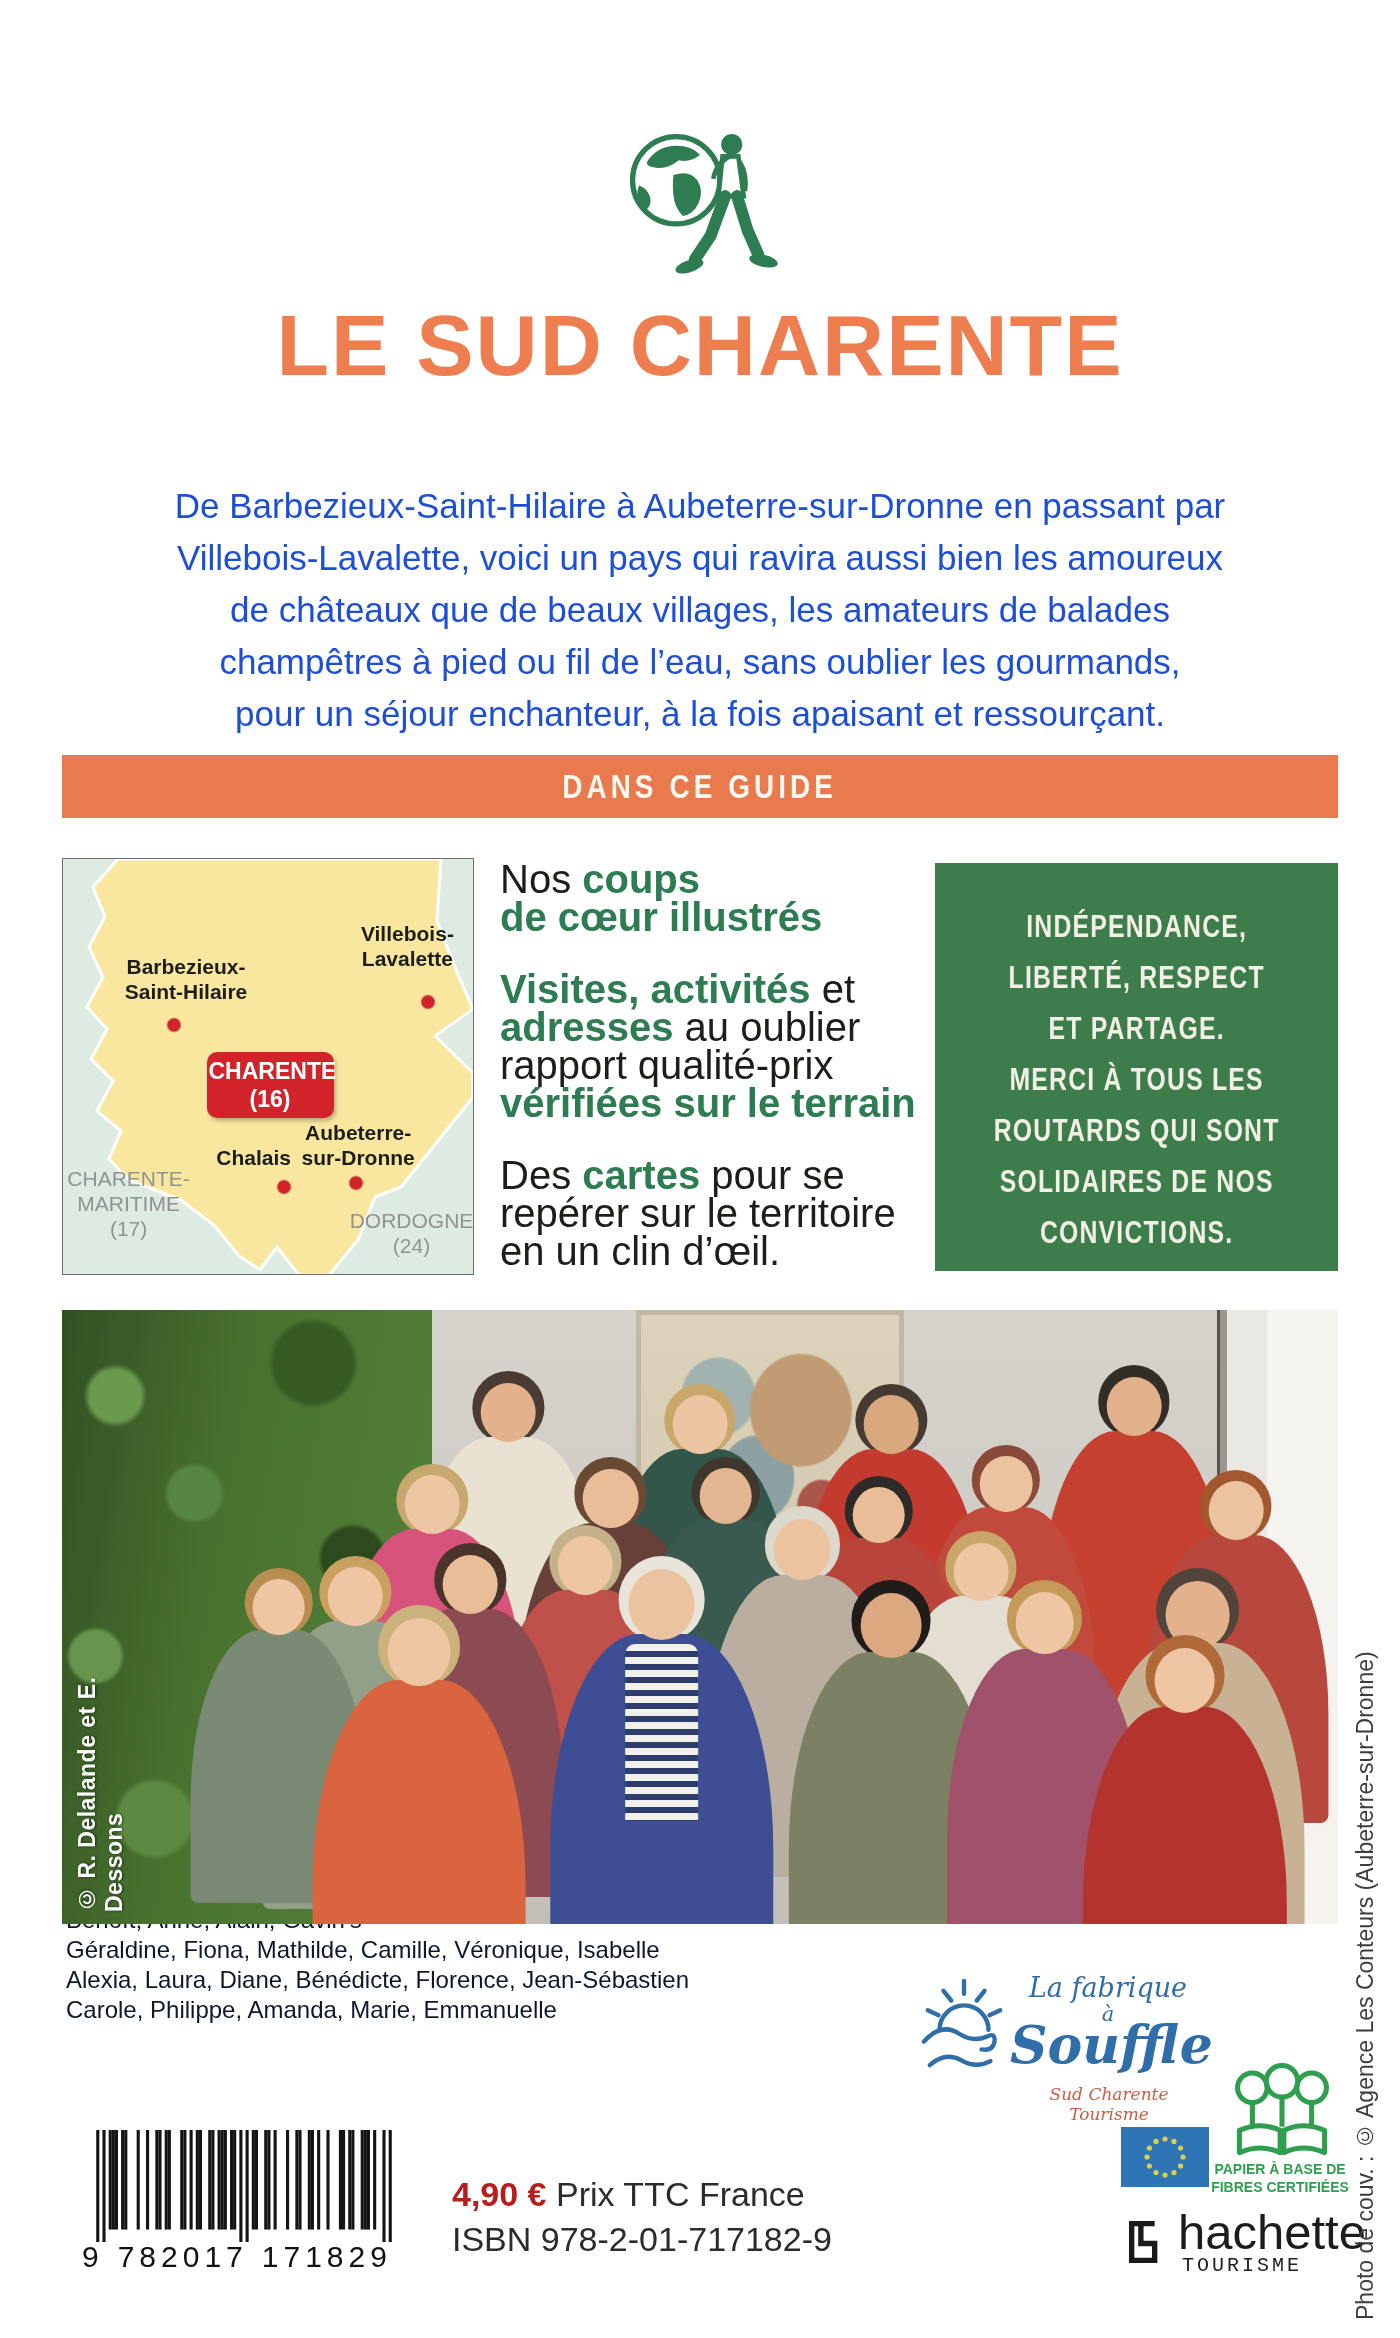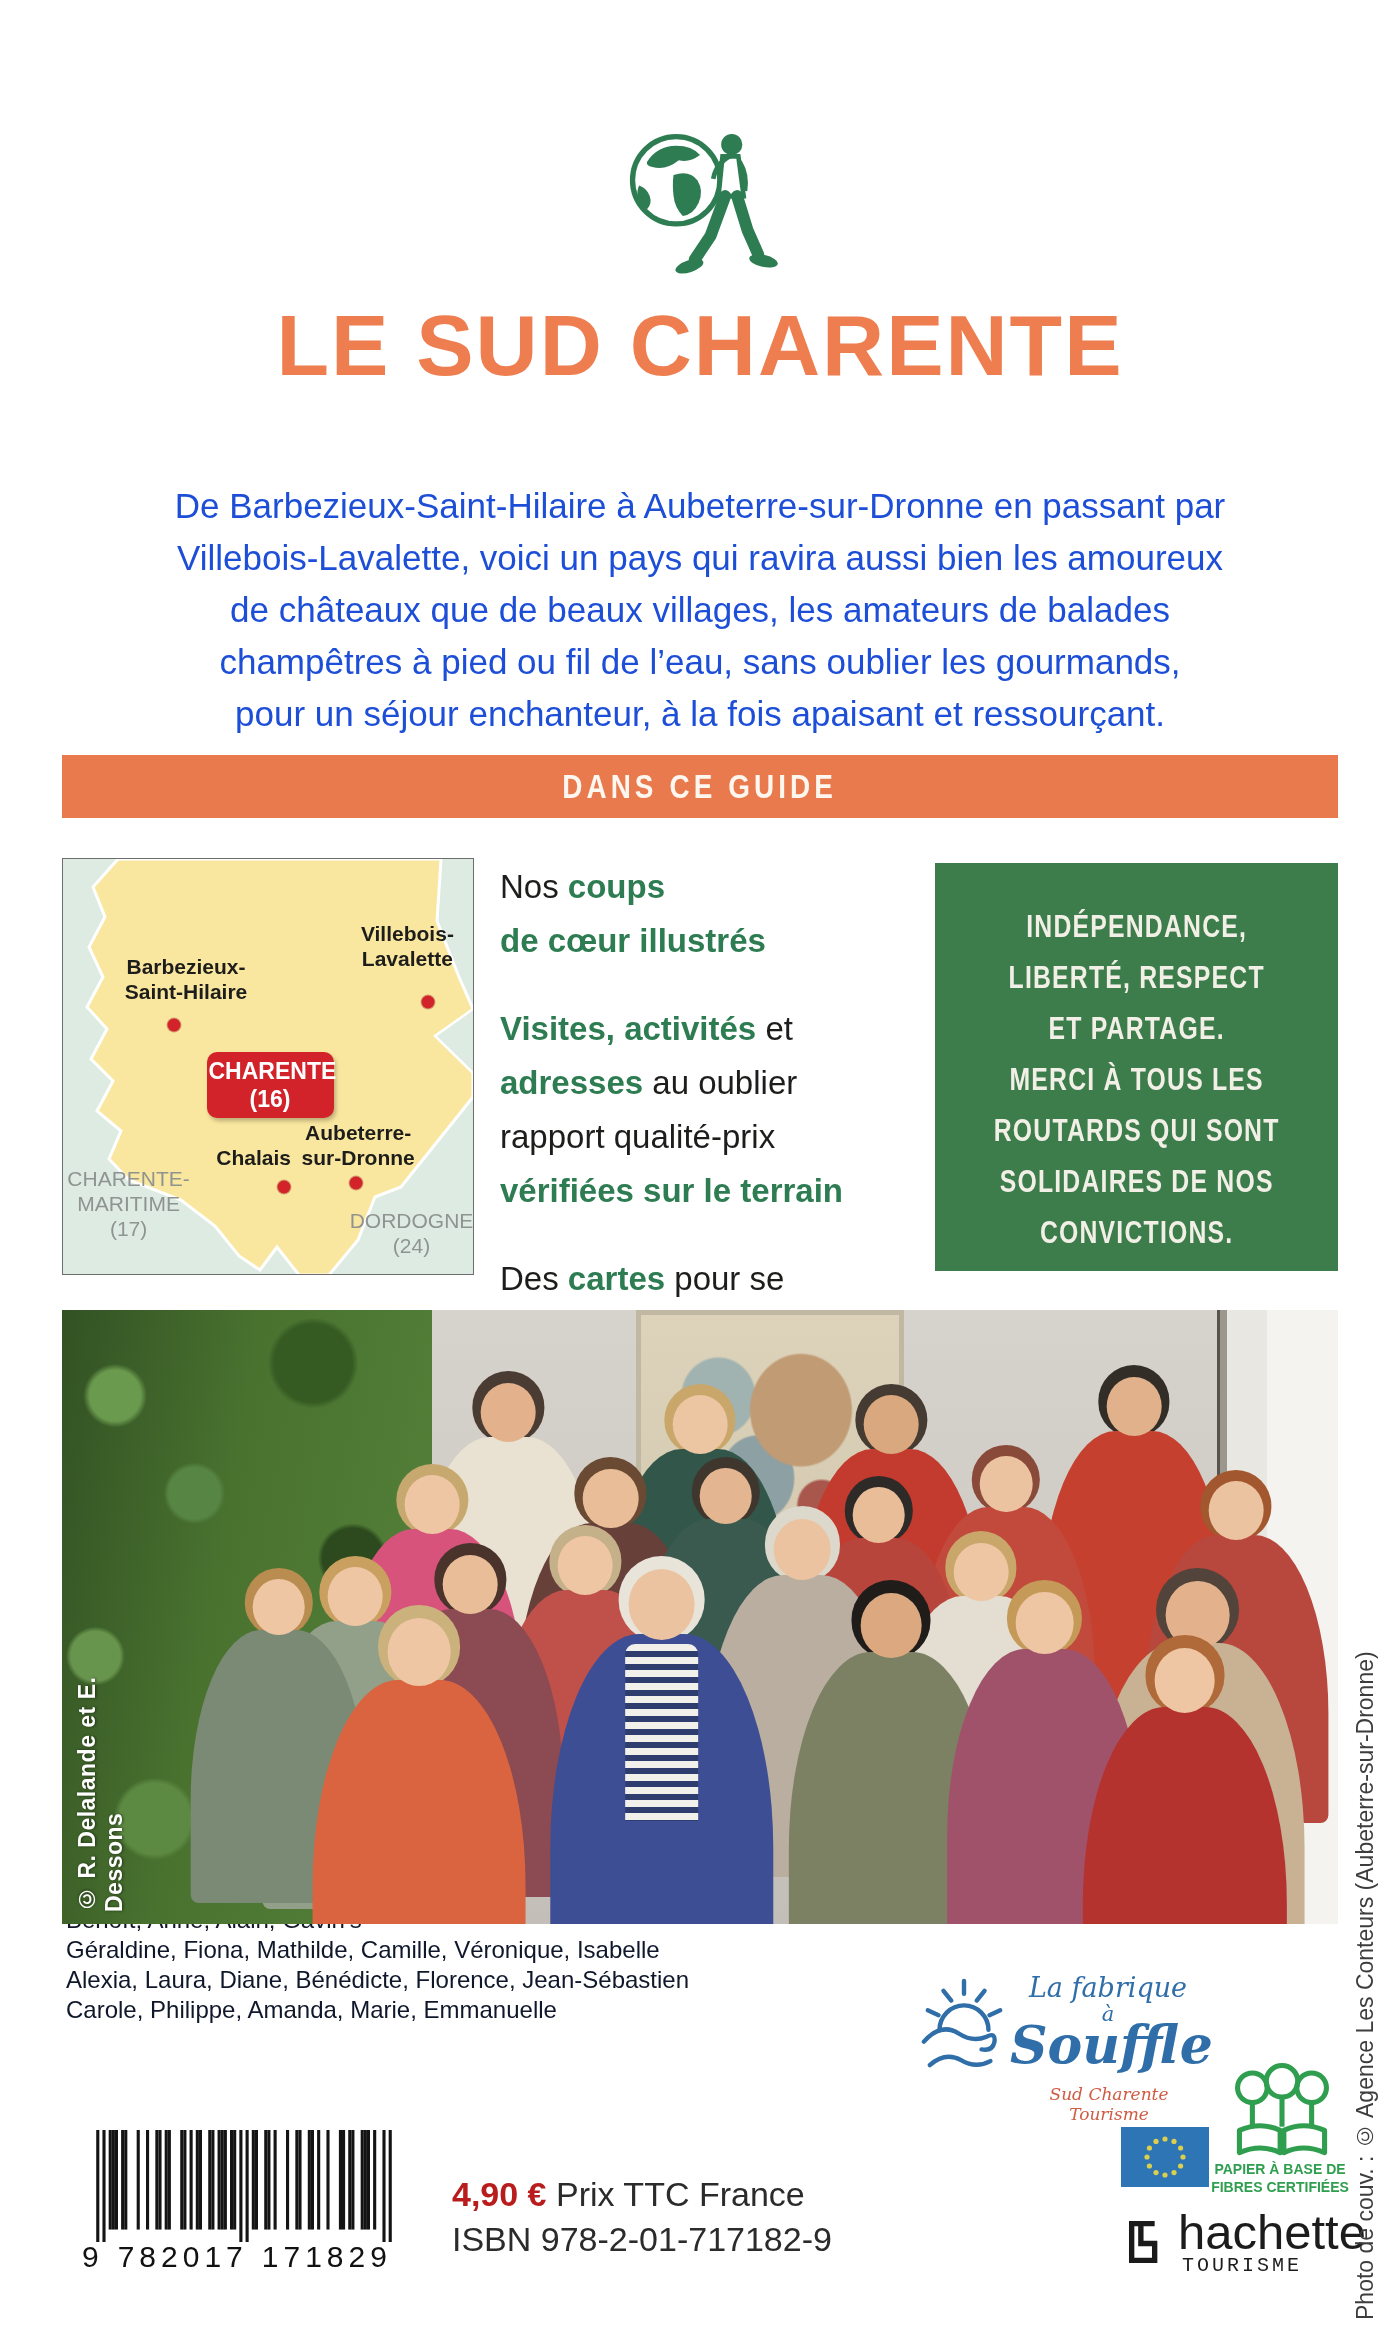--- a/index.html
+++ b/index.html
@@ -28,21 +28,21 @@
   .m-label { position:absolute; transform:translate(-50%,0); font-weight:700; font-size:21px;
              line-height:25px; color:#1d1d1b; text-align:center; white-space:pre-line; }
   .m-label.gray { color:#8f9490; font-weight:400; font-size:21px; }
   .m-dot { position:absolute; width:13px; height:13px; border-radius:50%; background:#D2232A;
            transform:translate(-50%,-50%); box-shadow:0 0 0 1px rgba(140,20,20,.35); }
   .m-badge { position:absolute; left:35%; top:46.5%; width:31%; background:#D2232A; border-radius:10px;
              color:#fff; font-weight:700; font-size:23px; line-height:28px; text-align:center;
              padding:5px 2px; white-space:pre-line; box-shadow:2px 3px 4px rgba(0,0,0,.25); }
 
   .features { left:500px; top:860px; width:430px; }
-  .feature { font-size:33px; line-height:54px; margin-bottom:34px; white-space:pre-line; }
+  .feature { font-size:40px; line-height:38px; margin-bottom:34px; white-space:pre-line; }
   .seg-dark { color:#1d1d1b; }
   .seg-green { color:#2E7C52; font-weight:700; }
 
   .values-box { left:935px; top:863px; width:403px; height:408px; background:#3D7C4B;
                 display:flex; align-items:flex-start; justify-content:center; }
   .values-text { margin-top:38px; color:#f2f0e6; font-size:31px; font-weight:700; line-height:51px;
                  letter-spacing:1.5px; text-align:center; transform:scaleX(0.80); white-space:pre-line; }
 
   
   .photo { left:62px; top:1310px; width:1276px; height:614px; overflow:hidden;

